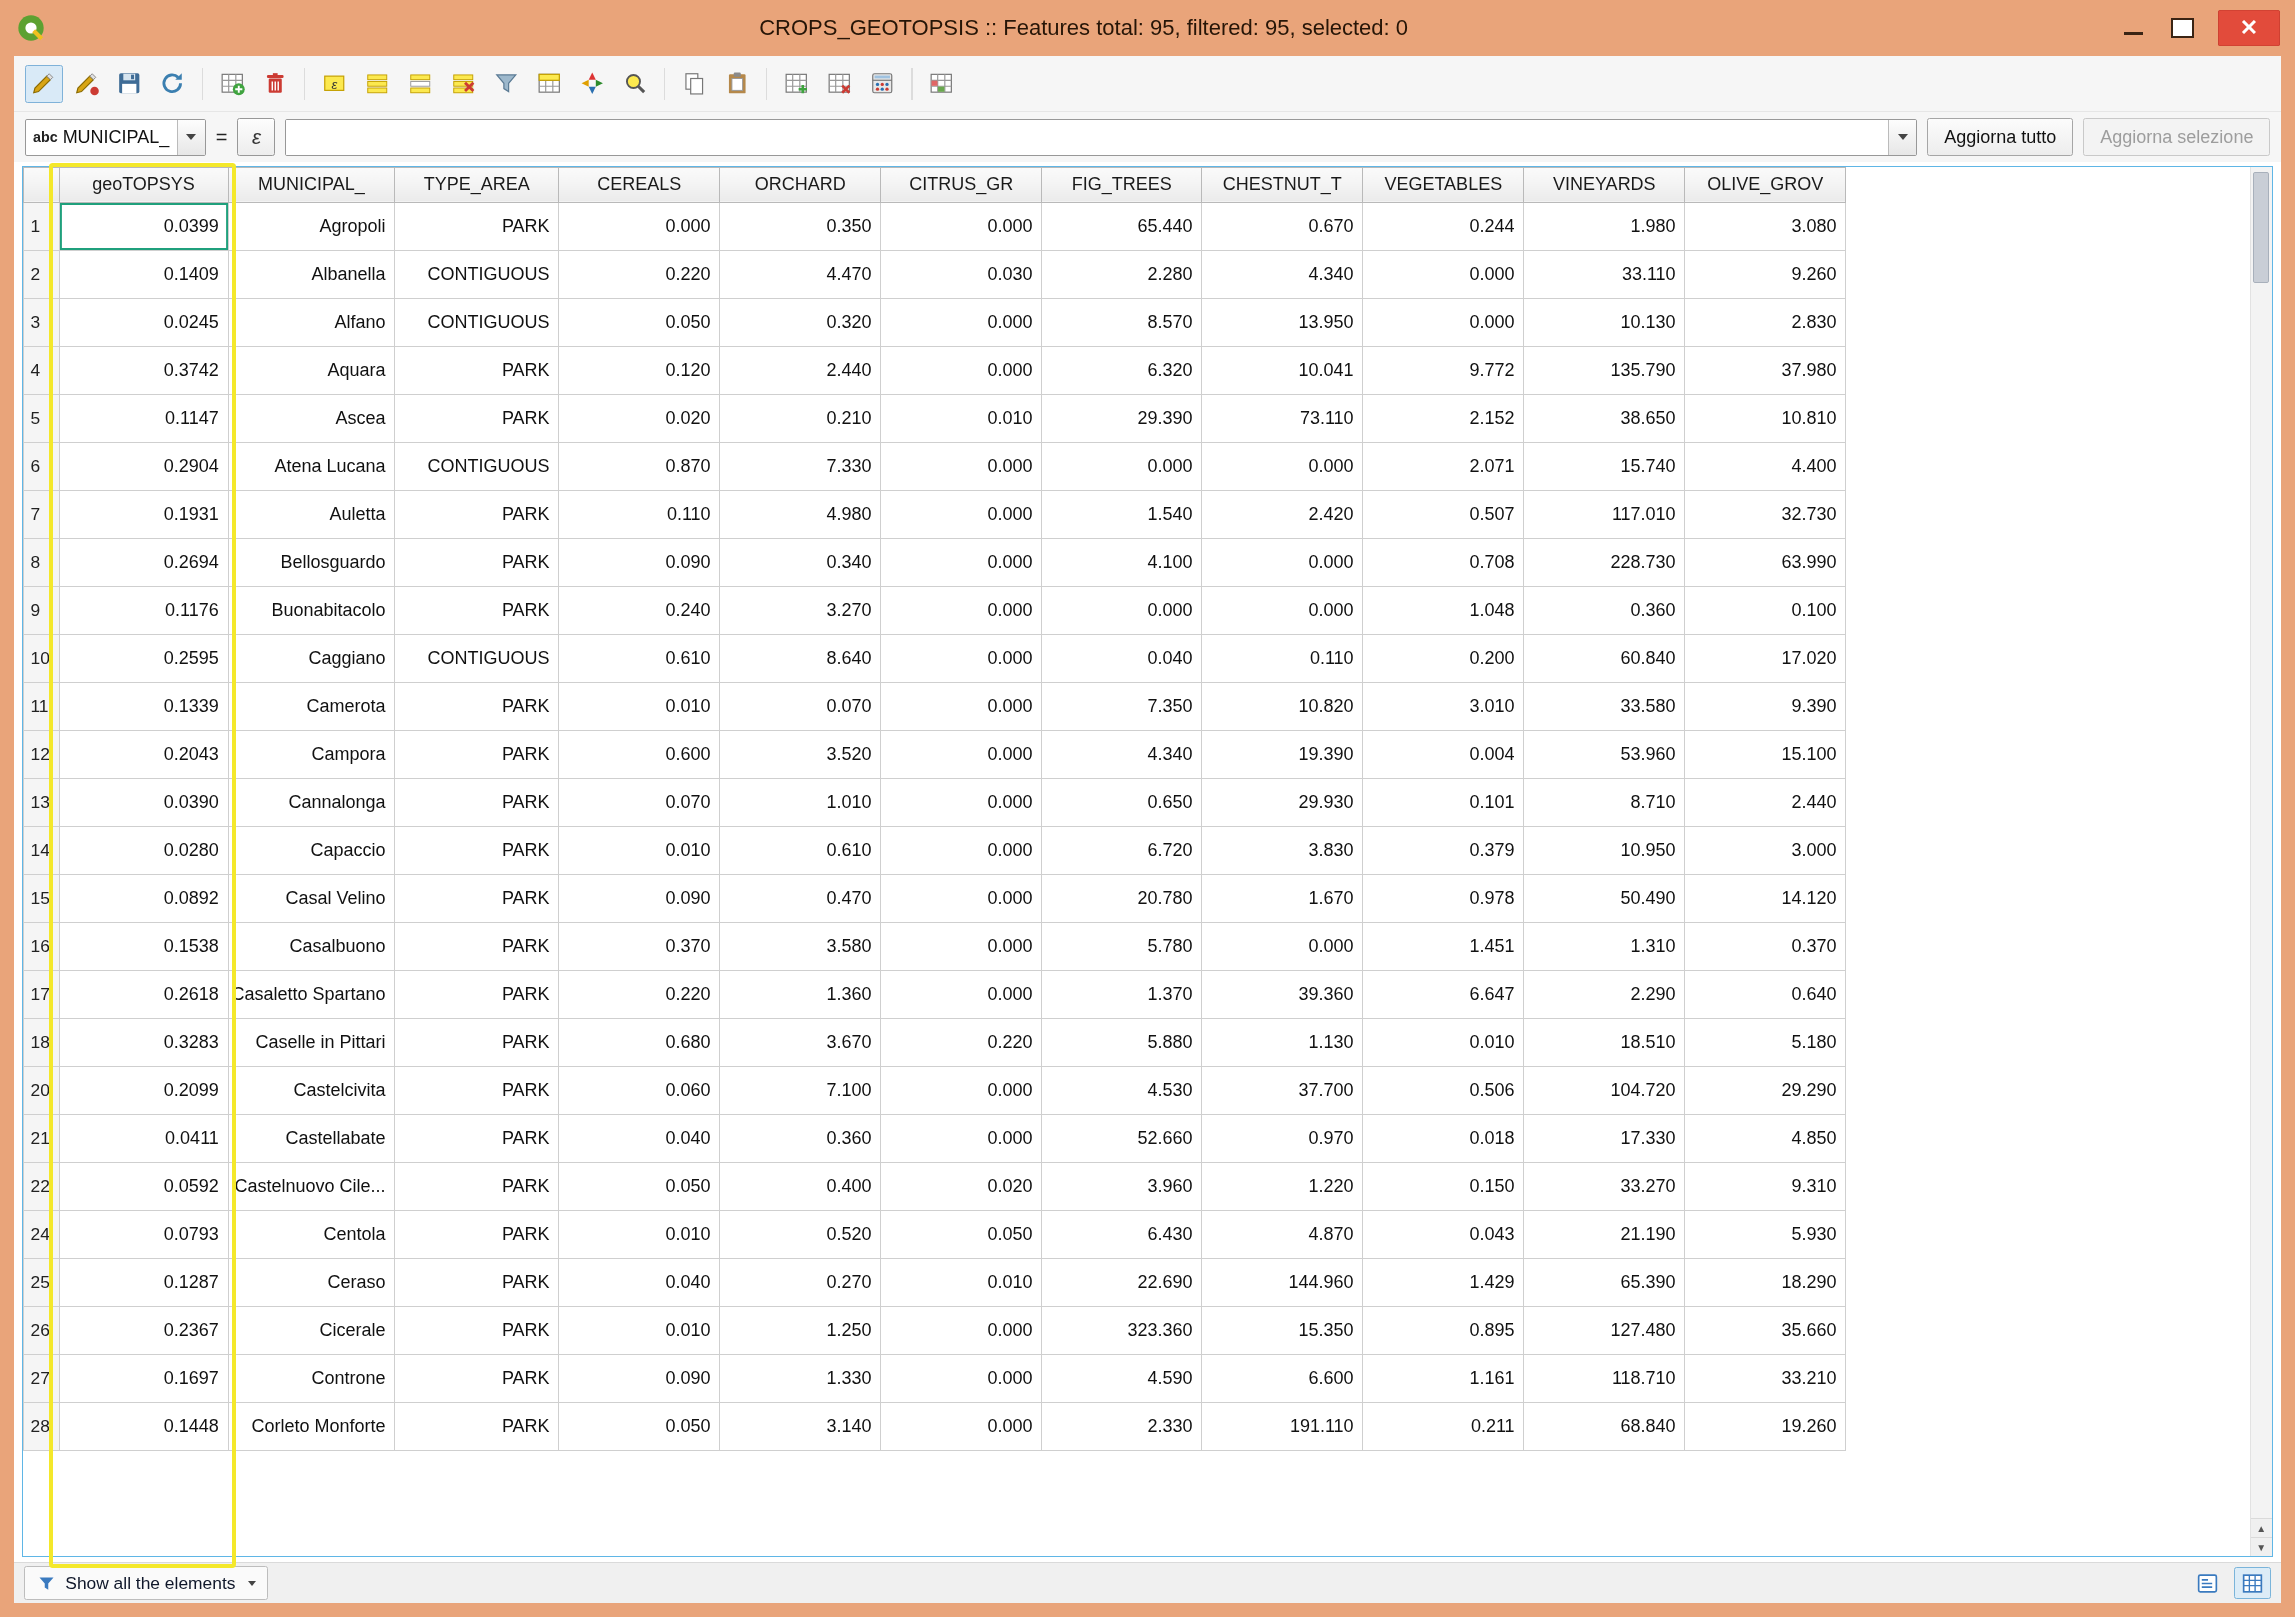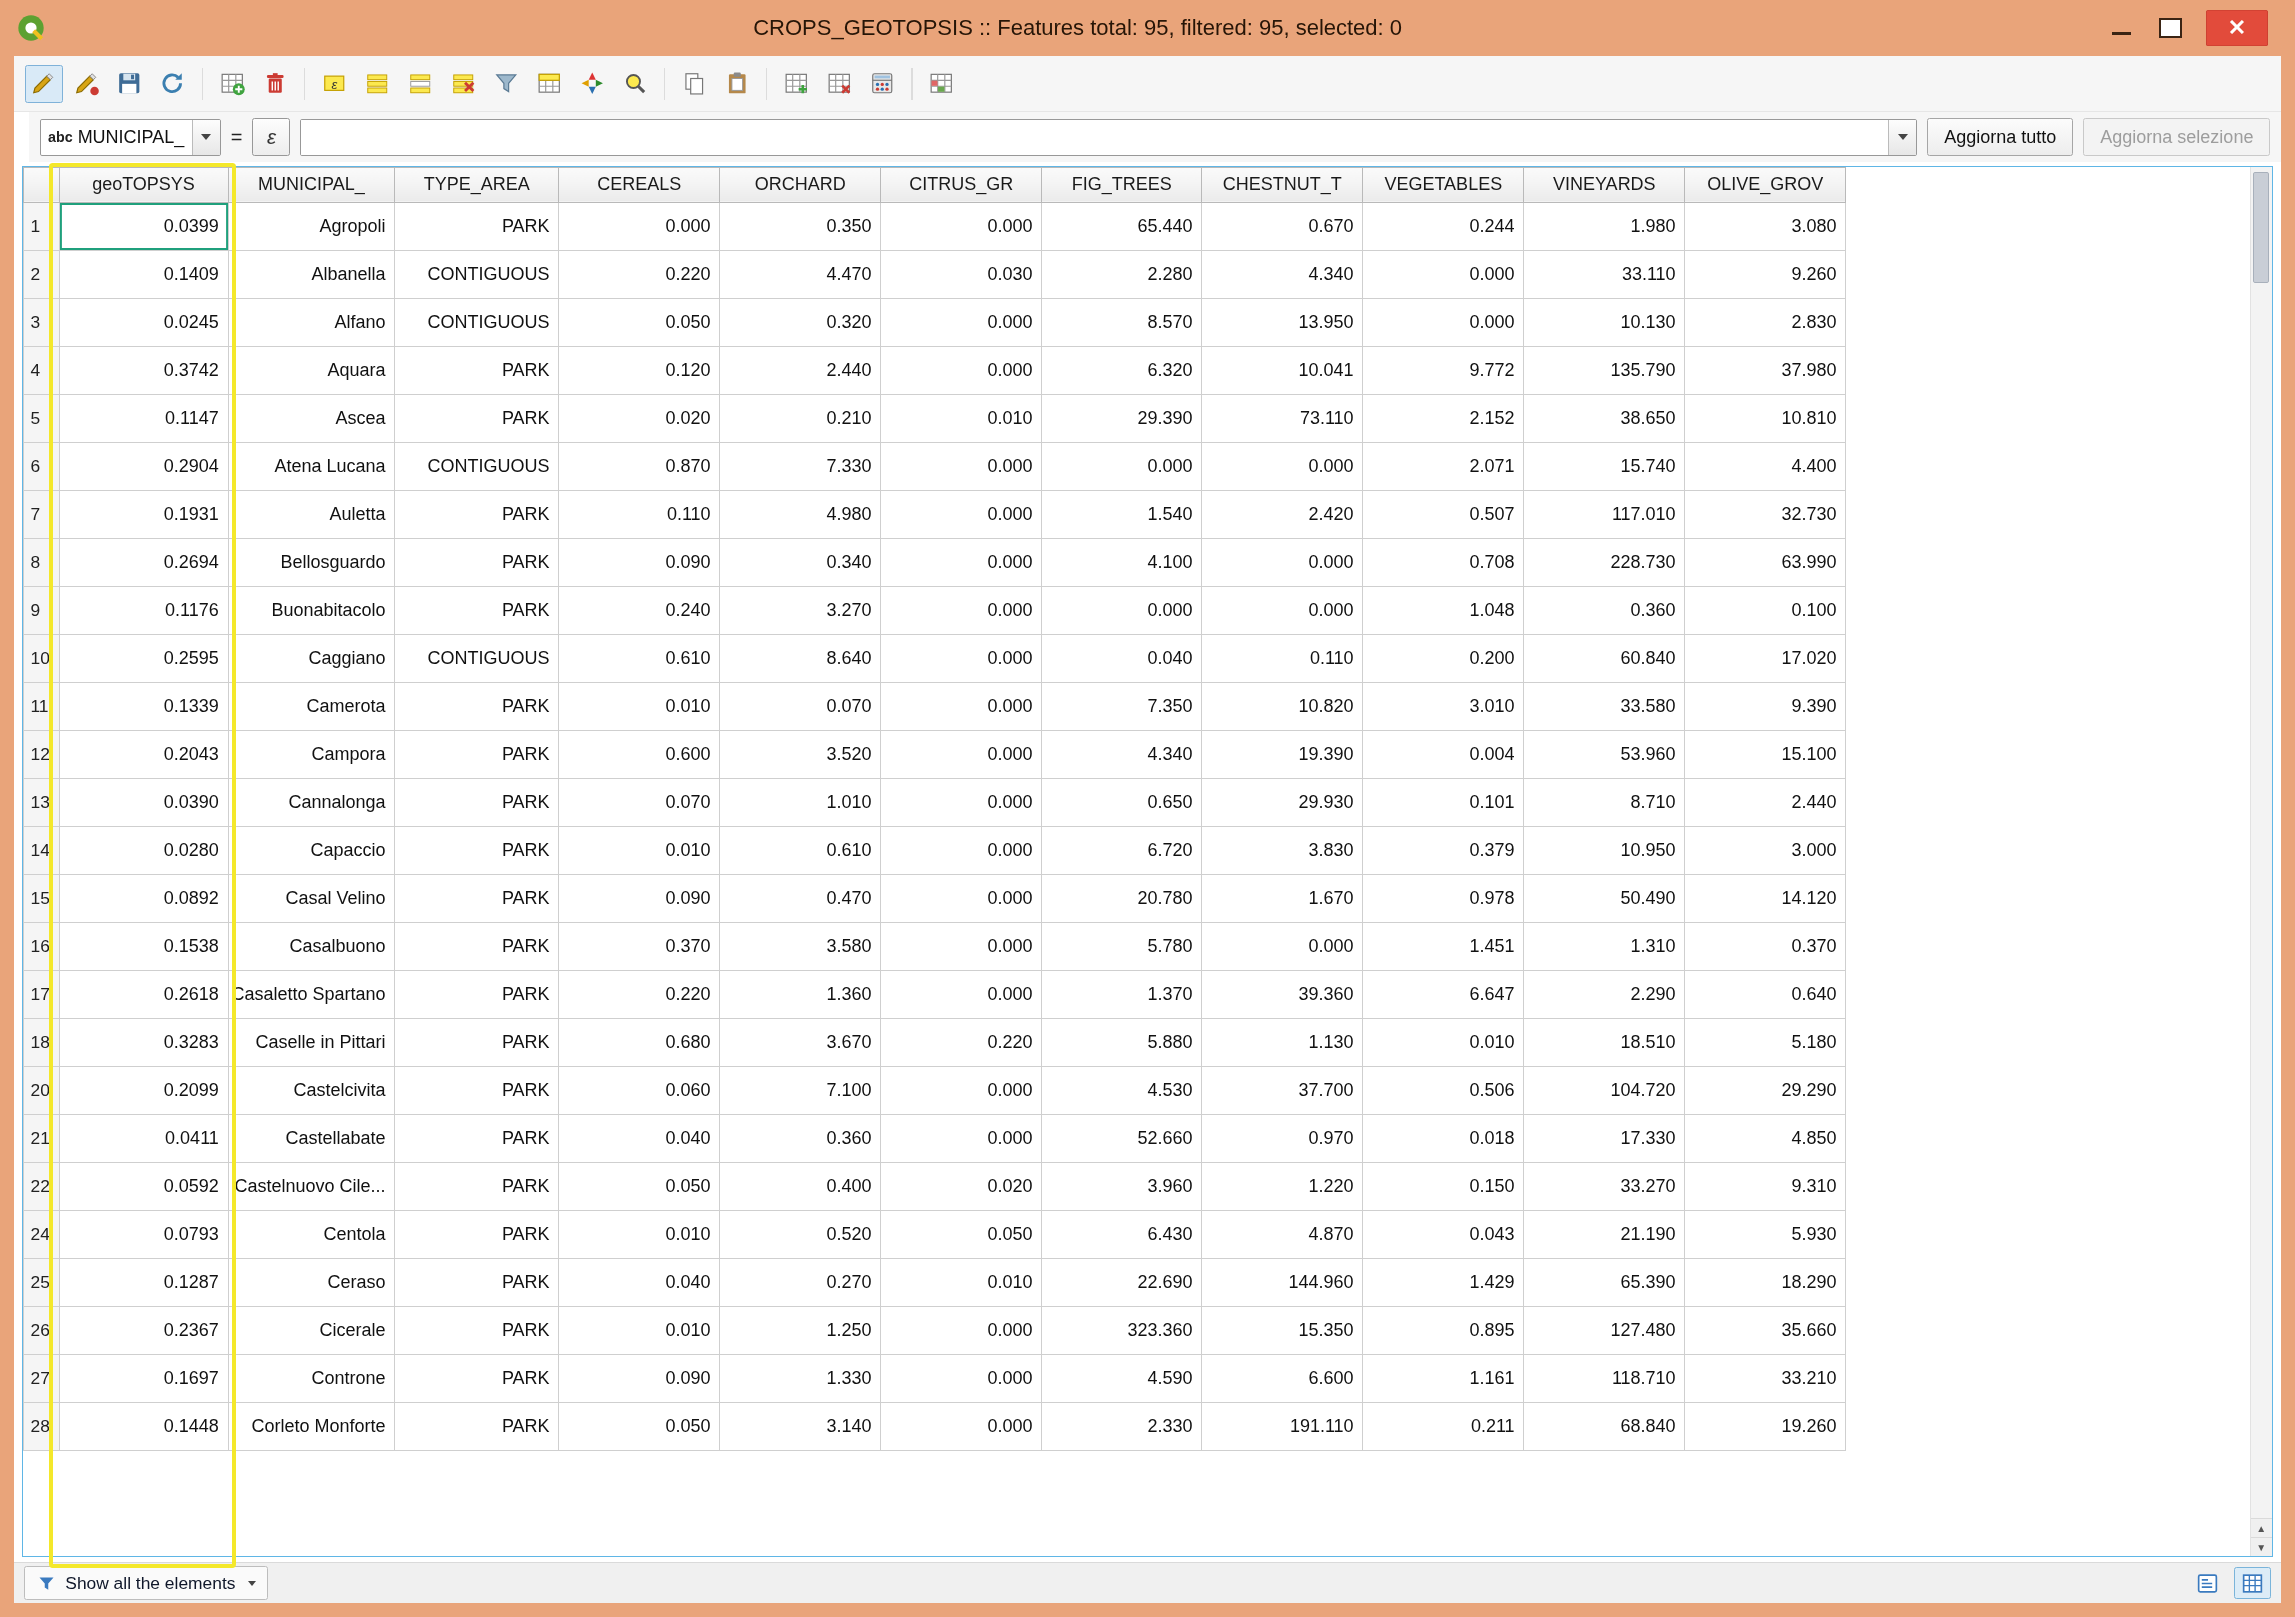--- a/index.html
+++ b/index.html
@@ -1,36 +1,36 @@
 <!DOCTYPE html>
 <html style="font-size:10px"><head>
 <meta charset="utf-8">
 <style>
   html,body{margin:0;padding:0;}
   body{width:2295px;height:1617px;position:relative;font-family:"Liberation Sans",sans-serif;background:#fff;}
   .window{position:absolute;inset:0;background:#e9a47a;}
   
-  .titlebar{position:absolute;left:0;top:0;right:12px;height:56px;display:flex;align-items:center;padding:0 15px;box-sizing:border-box;}
+  .titlebar{position:absolute;left:0;top:0;right:0;height:56px;display:flex;align-items:center;padding:0 15px;box-sizing:border-box;}
   .appicon{width:32px;height:32px;flex:0 0 auto;}
   .title{flex:1;text-align:center;font-size:22px;color:#261507;}
   .winbtns{display:flex;align-items:center;gap:23.6px;flex:0 0 auto;}
   .minbtn{width:27px;height:27px;display:flex;align-items:flex-end;justify-content:center;}
   .minbtn .bar{width:18.6px;height:3.7px;background:#3a2414;margin-bottom:6.2px;}
   .maxbtn{width:23.6px;height:20px;background:#fff;border:2.5px solid #3a2414;box-sizing:border-box;}
   .closebtn{width:62px;height:36px;background:#e24b3b;border-radius:2.5px;display:flex;align-items:center;justify-content:center;color:#fff;font-size:22px;font-weight:bold;box-shadow:inset 0 0 0 0.6px #c23a2c;}
   
   .content{position:absolute;left:13.6px;top:56px;right:13.6px;bottom:13.6px;background:#fff;display:flex;flex-direction:column;overflow:hidden;}
   
   .toolbar{height:55px;display:flex;align-items:center;gap:5px;padding:0 11px;background:#f6f6f6;border-bottom:0.6px solid #e6e6e6;flex:0 0 auto;}
   .tb{width:36px;height:36px;display:flex;align-items:center;justify-content:center;border:1.2px solid transparent;border-radius:2.5px;}
   .tb svg{width:28.5px;height:28.5px;}
   .tb.active{background:#d9eaf7;border-color:#7fb2d9;}
   .tsep{width:1.2px;height:32px;background:#dcdcdc;margin:0 5px;}
   
-  .exprbar{height:50px;display:flex;align-items:center;gap:10px;padding:0 11px;background:#f6f6f6;flex:0 0 auto;margin-left:15px;}
+  .exprbar{height:50px;display:flex;align-items:center;gap:10px;padding:0 11px;background:#f6f6f6;flex:0 0 auto;}
   .fieldcombo{display:flex;align-items:center;height:35px;border:0.6px solid #989898;background:#fff;border-radius:1.9px;overflow:hidden;}
   .fieldcombo .abc{font-weight:bold;font-size:14.3px;color:#222;padding-left:7.4px;}
   .fieldcombo .fname{font-size:18px;color:#111;margin:0 7.4px 0 5px;}
   .ddbtn{width:27px;height:100%;border-left:0.6px solid #bbb;display:flex;align-items:center;justify-content:center;background:linear-gradient(#fdfdfd,#e7e7e7);}
   .caret{width:0;height:0;border-left:5.6px solid transparent;border-right:5.6px solid transparent;border-top:6.8px solid #444;}
   .eqlbl{font-size:20px;color:#222;}
   .epsbtn{width:36px;height:36px;border:0.6px solid #989898;border-radius:2.5px;background:linear-gradient(#fdfdfd,#ededed);display:flex;align-items:center;justify-content:center;font-size:20.5px;font-style:italic;color:#333;}
   .exprinput{flex:1;height:35px;border:0.6px solid #989898;border-radius:1.9px;background:#fff;display:flex;overflow:hidden;}
   .exprinput input{flex:1;border:none;outline:none;font-size:18px;padding:0 10px;font-family:"Liberation Sans",sans-serif;}
   .btn{height:36px;padding:0 16px;border:0.6px solid #a6a6a6;border-radius:2.5px;background:linear-gradient(#fcfcfc,#ededed);font-size:18px;color:#111;display:flex;align-items:center;}

